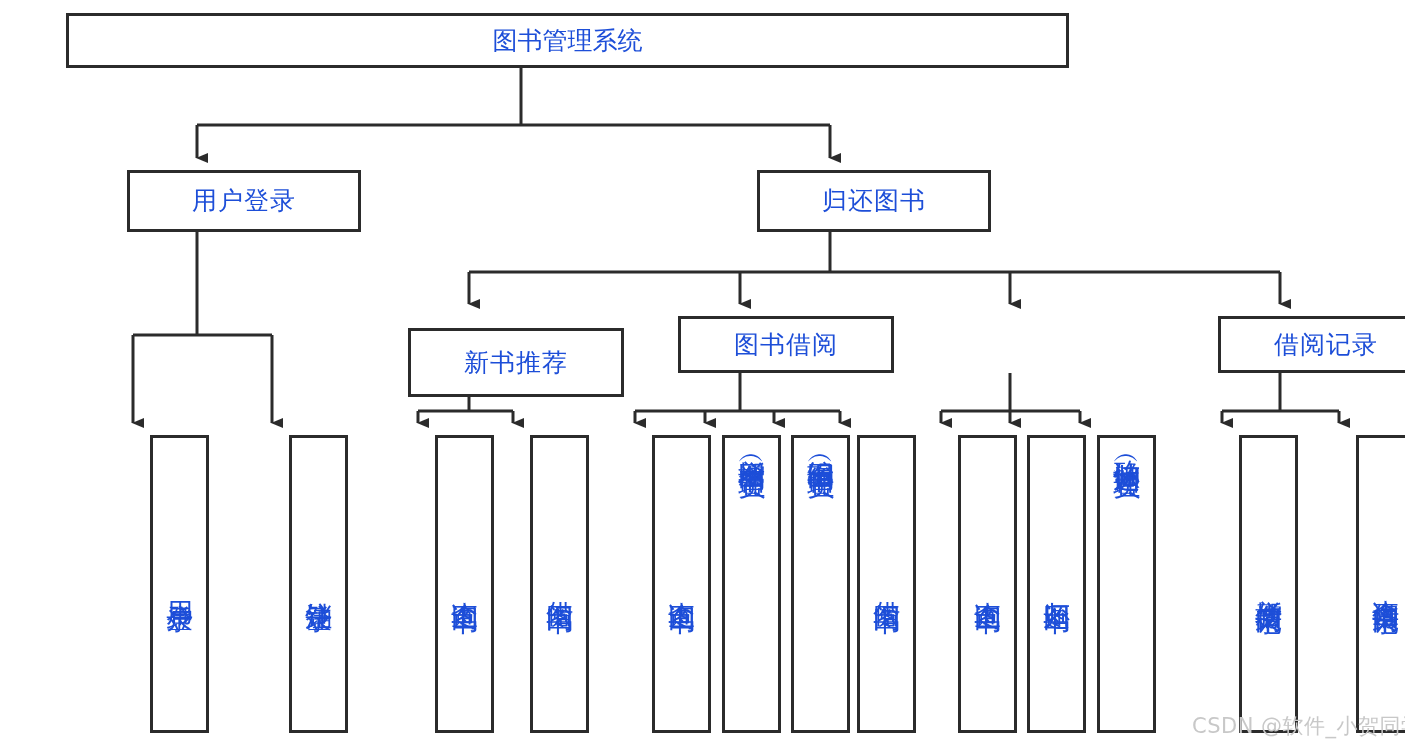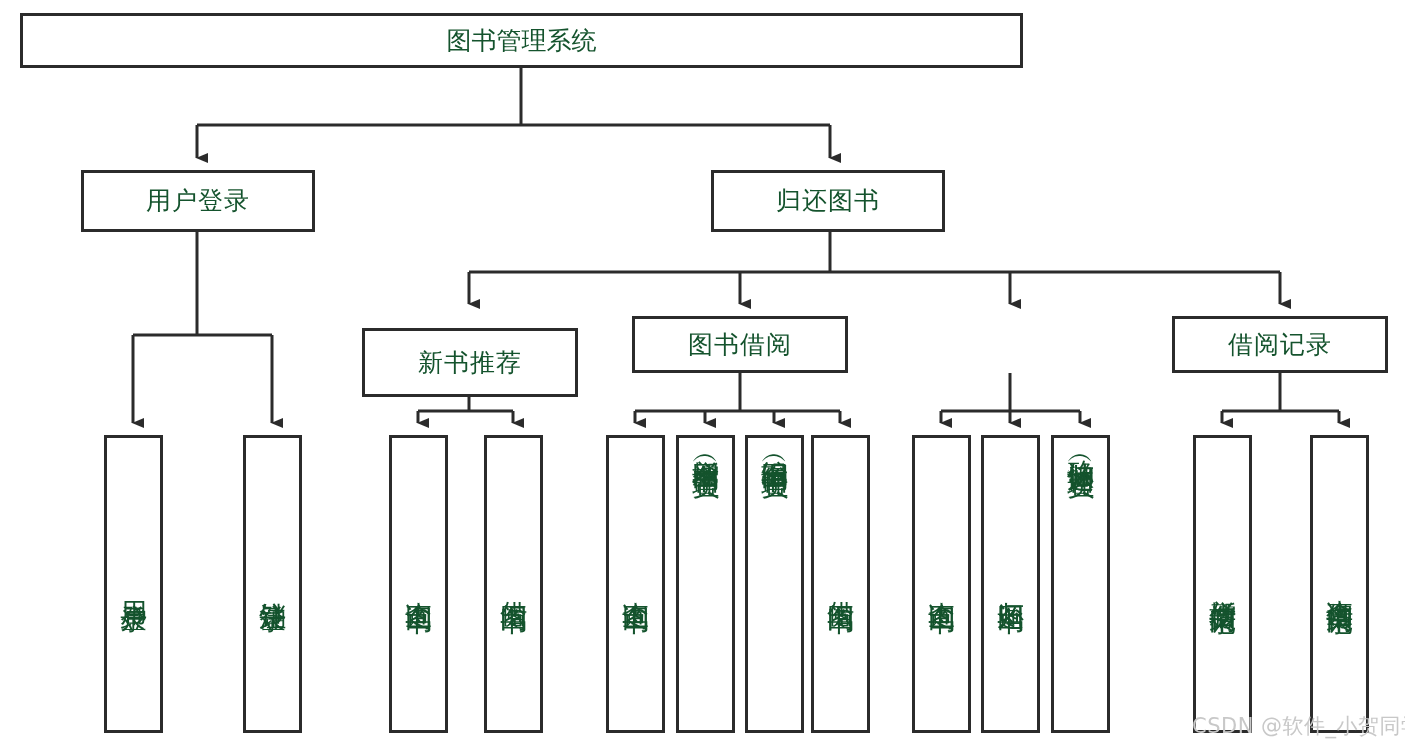--- a/index.html
+++ b/index.html
@@ -18,21 +18,22 @@
     overflow: hidden;
   }
   .node {
     position: absolute;
     box-sizing: border-box;
     border: 3px solid #2b2b2b;
     background: #ffffff;
     display: flex;
     align-items: center;
     justify-content: center;
-    color: #14532d;
+    color: #1d4ed8;
+    margin-left: 46px;
   }
   .node.h {
     font-size: 25px;
     letter-spacing: 1px;
     line-height: 1.2;
   }
   .node.root {
     font-size: 25px;
   }
   .node.leaf {

